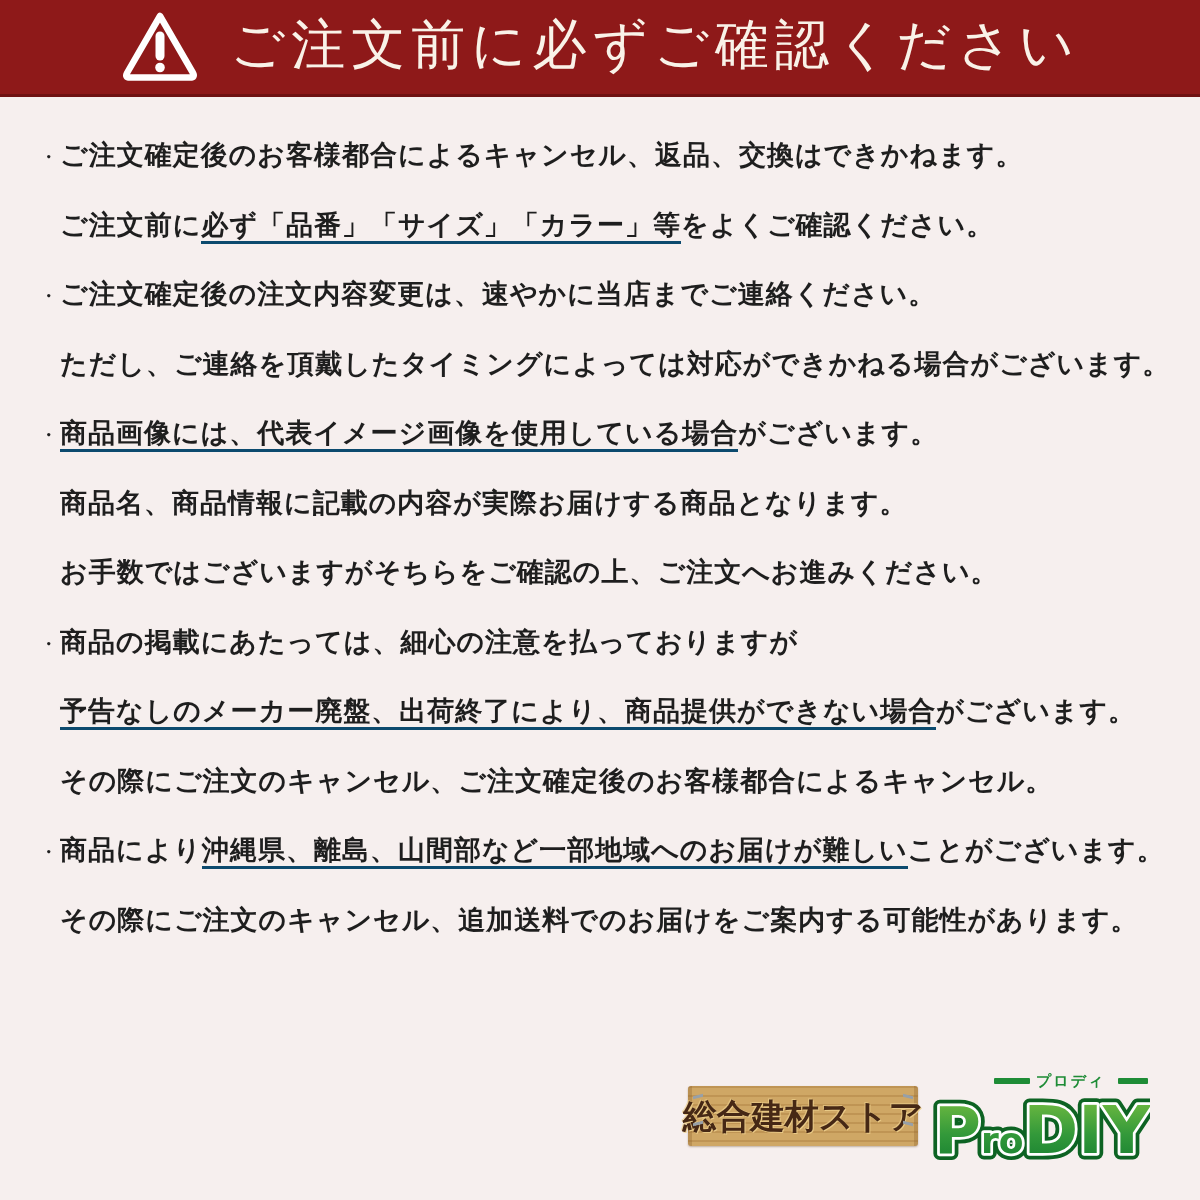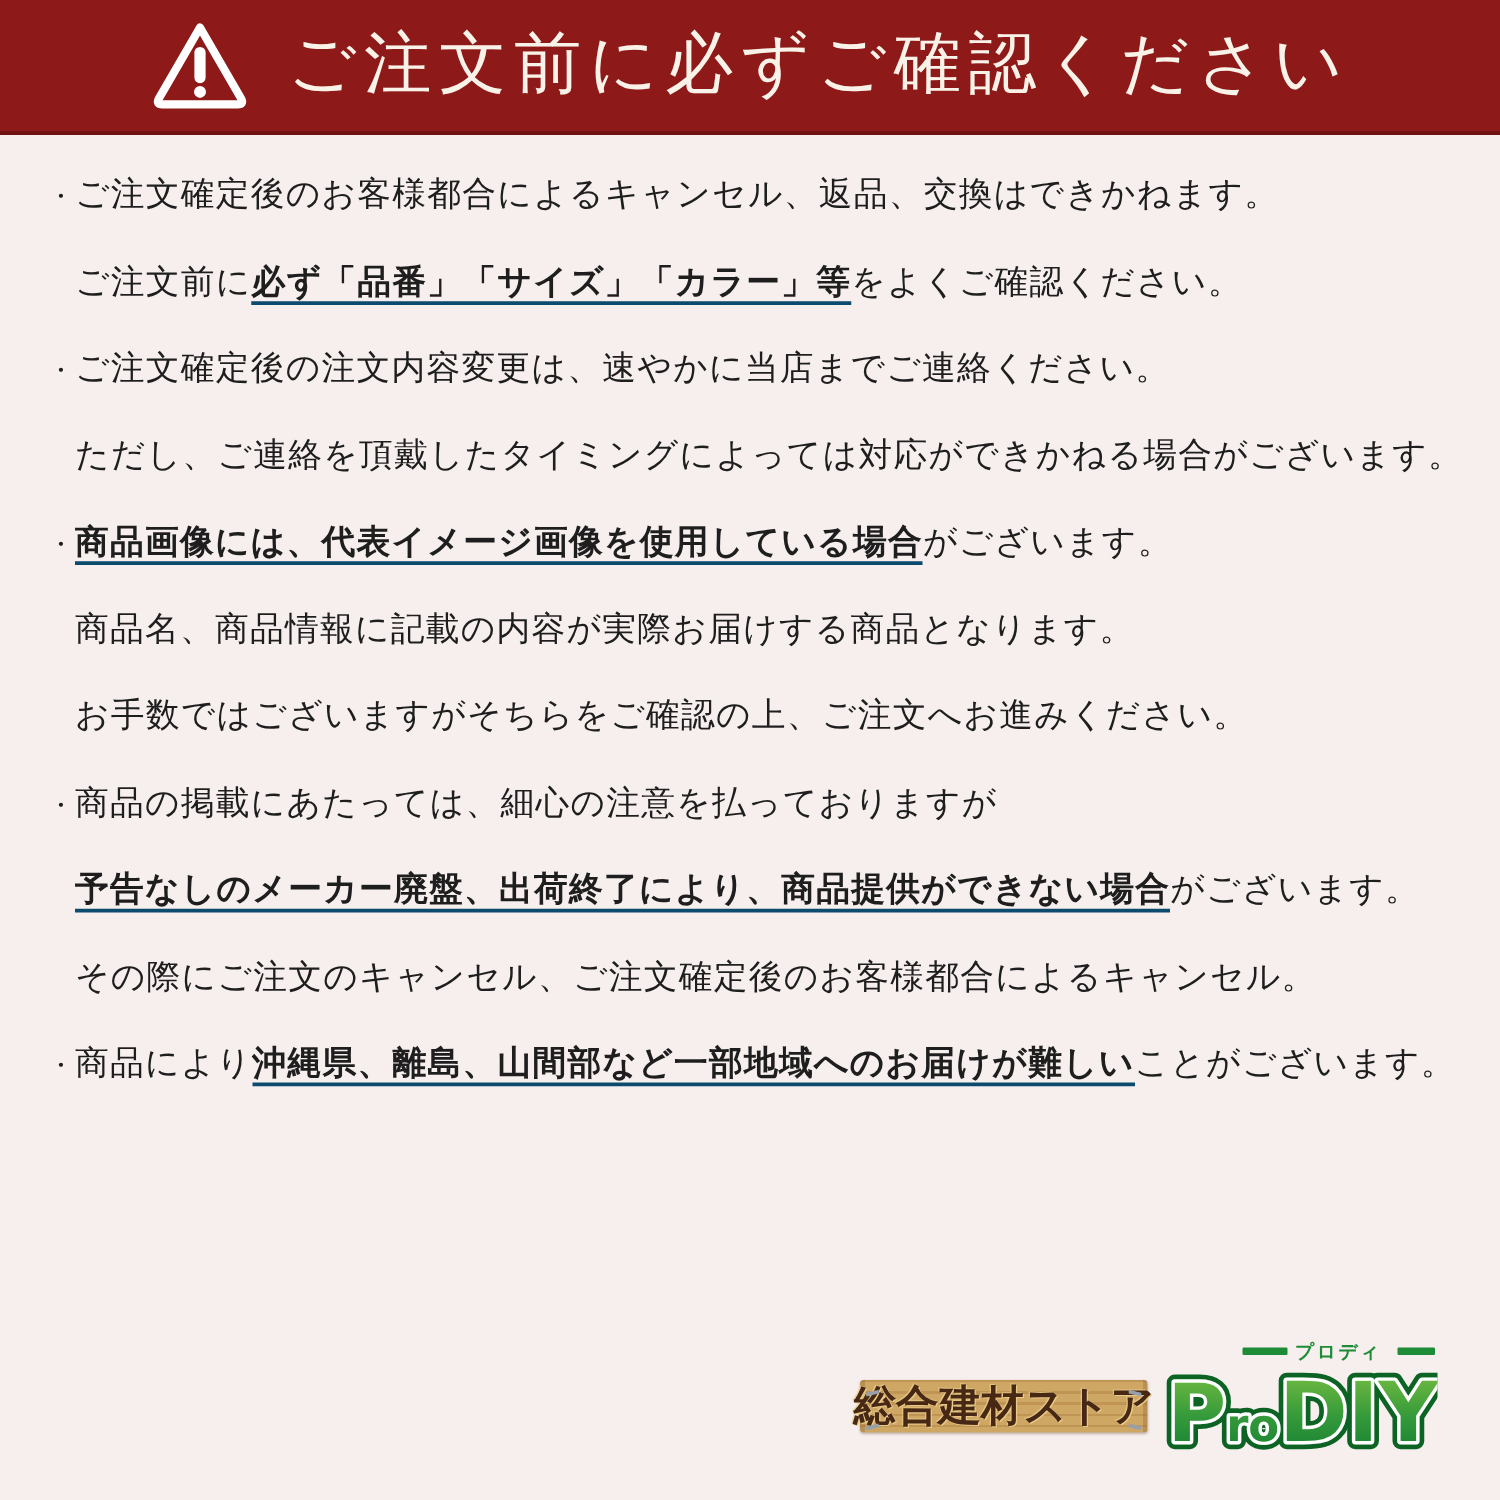--- a/index.html
+++ b/index.html
@@ -8,21 +8,21 @@
     position: relative;
     background: #f6efee;
     font-family: "Liberation Sans", "DejaVu Sans", sans-serif;
     overflow: hidden;
   }
 
   
   .header {
     position: absolute;
     top: 0; left: 0;
-    width: 1200px; height: 108px;
+    width: 1200px; height: 97px;
     background: #8e1919;
     border-bottom: 3px solid #6f1212;
     display: flex;
     align-items: center;
     justify-content: center;
     gap: 30px;
   }
   .warn-icon { width: 80px; height: 72px; flex: 0 0 auto; display: block; }
   .header-title {
     font-family: "Liberation Serif", "DejaVu Serif", serif;
@@ -47,38 +47,38 @@
     font-size: 27px;
     letter-spacing: 1px;
     color: #1e1e1e;
   }
   .bullet {
     display: inline-block;
     width: 22px;
     font-size: 21px;
     color: #1e1e1e;
   }
-  .seg { font-weight: 400; }
+  .seg { font-weight: 700; }
   .seg.em {
     font-weight: 700;
     padding-bottom: 1px;
     border-bottom: 3px solid #0c4a6e;
   }
 
   
   .footer-logos {
     position: absolute;
     right: 50px; bottom: 33px;
     display: flex;
     align-items: flex-end;
     gap: 14px;
   }
   .wood-sign {
     position: relative;
-    width: 230px; height: 42px;
+    width: 230px; height: 60px;
     margin-bottom: 21px;
     background-color: #cfa765;
     background-image:
       repeating-linear-gradient(180deg,
         rgba(150,100,40,0.28) 0 2px, rgba(0,0,0,0) 2px 9px),
       linear-gradient(90deg,
         rgba(120,75,25,0.25) 0 4px, rgba(0,0,0,0) 4px calc(100% - 4px),
         rgba(120,75,25,0.25) calc(100% - 4px) 100%);
     border-radius: 3px;
     display: flex;
@@ -139,20 +139,21 @@
     <div class="notice-line"><span class="bullet"></span><span class="seg">ご注文前に</span><span class="seg em">必ず「品番」「サイズ」「カラー」等</span><span class="seg">をよくご確認ください。</span></div>
     <div class="notice-line"><span class="bullet">・</span><span class="seg">ご注文確定後の注文内容変更は、速やかに当店までご連絡ください。</span></div>
     <div class="notice-line"><span class="bullet"></span><span class="seg">ただし、ご連絡を頂戴したタイミングによっては対応ができかねる場合がございます。</span></div>
     <div class="notice-line"><span class="bullet">・</span><span class="seg em">商品画像には、代表イメージ画像を使用している場合</span><span class="seg">がございます。</span></div>
     <div class="notice-line"><span class="bullet"></span><span class="seg">商品名、商品情報に記載の内容が実際お届けする商品となります。</span></div>
     <div class="notice-line"><span class="bullet"></span><span class="seg">お手数ではございますがそちらをご確認の上、ご注文へお進みください。</span></div>
     <div class="notice-line"><span class="bullet">・</span><span class="seg">商品の掲載にあたっては、細心の注意を払っておりますが</span></div>
     <div class="notice-line"><span class="bullet"></span><span class="seg em">予告なしのメーカー廃盤、出荷終了により、商品提供ができない場合</span><span class="seg">がございます。</span></div>
     <div class="notice-line"><span class="bullet"></span><span class="seg">その際にご注文のキャンセル、ご注文確定後のお客様都合によるキャンセル。</span></div>
     <div class="notice-line"><span class="bullet">・</span><span class="seg">商品により</span><span class="seg em">沖縄県、離島、山間部など一部地域へのお届けが難しい</span><span class="seg">ことがございます。</span></div>
+    <div class="notice-line"><span class="bullet"></span><span class="seg">その際にご注文のキャンセル、追加送料でのお届けをご案内する可能性があります。</span></div>
   </div>
 
 <div class="footer-logos">
   <div class="wood-sign">
     <span class="wood-sign-label">総合建材ストア</span>
   </div>
   <svg class="prodiy-svg" viewBox="0 0 218 102" xmlns="http://www.w3.org/2000/svg">
     <defs>
       <linearGradient id="greenGrad" x1="0" y1="0" x2="0" y2="1">
         <stop offset="0" stop-color="#7cc142"></stop>

